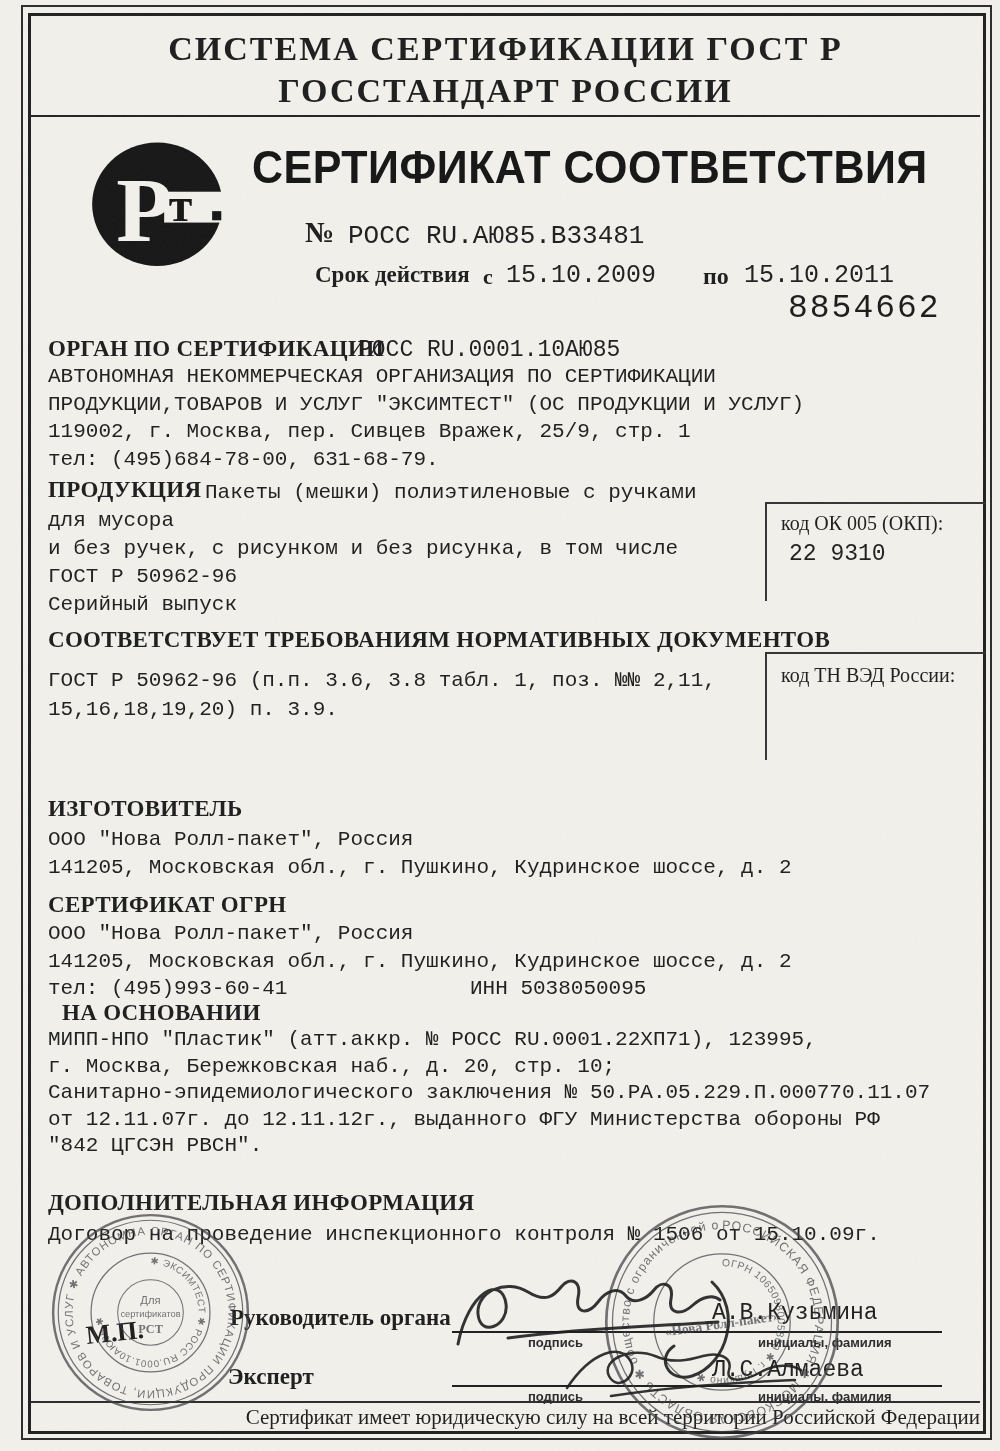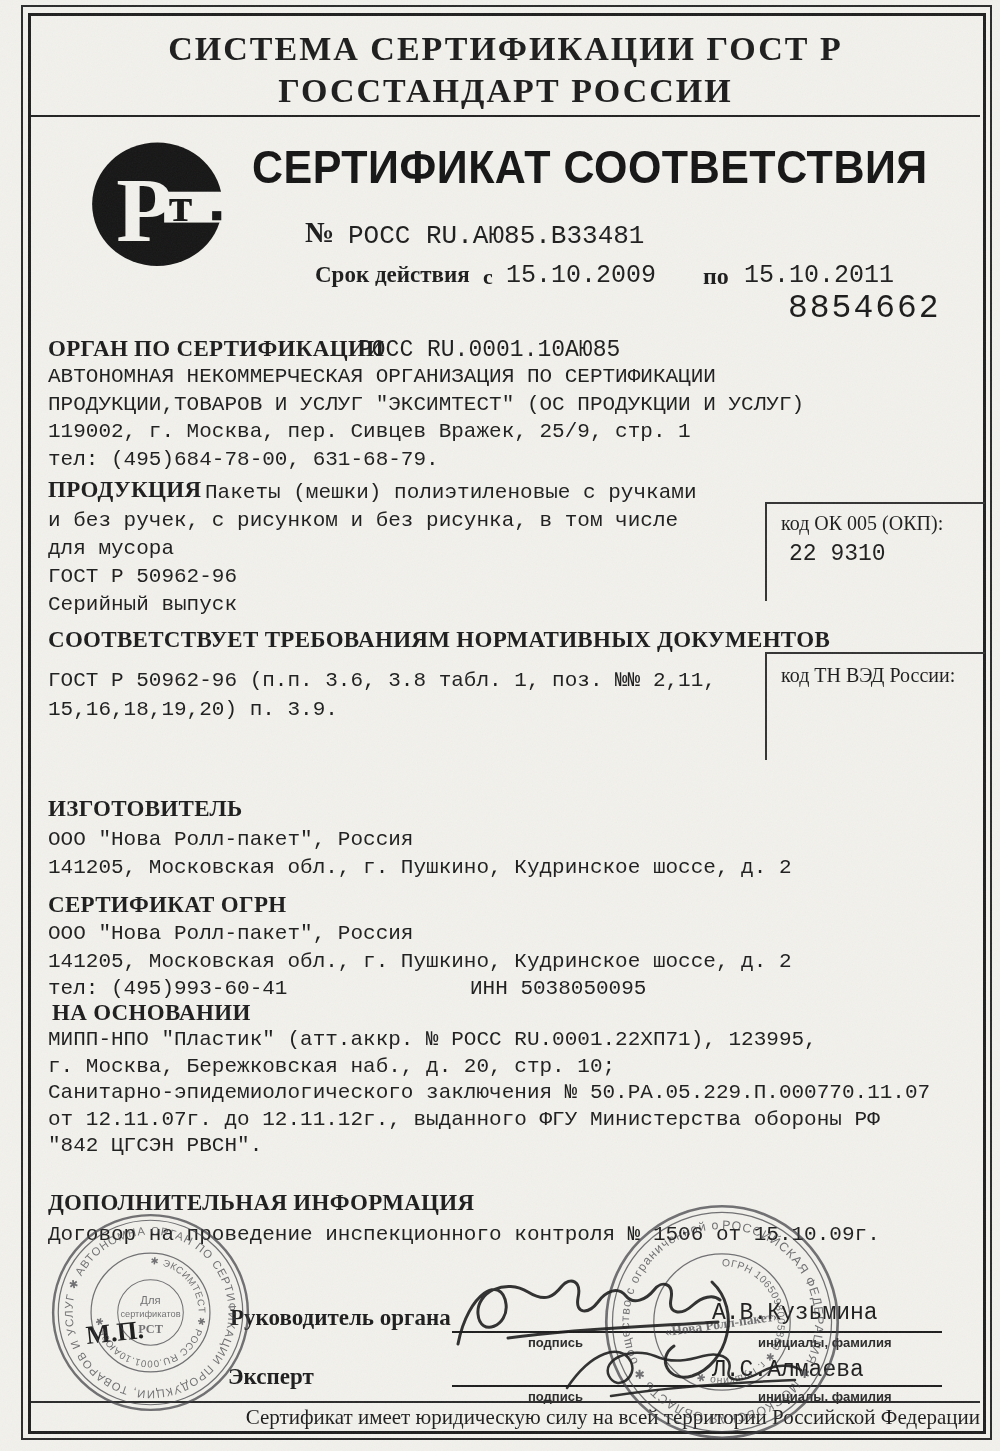--- a/index.html
+++ b/index.html
@@ -85,22 +85,22 @@
 <div class="abs" style="left:48px;top:363px;">
   <div class="mono m21">АВТОНОМНАЯ НЕКОММЕРЧЕСКАЯ ОРГАНИЗАЦИЯ ПО СЕРТИФИКАЦИИ</div>
   <div class="mono m21">ПРОДУКЦИИ,ТОВАРОВ И УСЛУГ "ЭКСИМТЕСТ" (ОС ПРОДУКЦИИ И УСЛУГ)</div>
   <div class="mono m21">119002, г. Москва, пер. Сивцев Вражек, 25/9, стр. 1</div>
   <div class="mono m21">тел: (495)684-78-00, 631-68-79.</div>
 </div>
 
 <span class="abs sec-label serifb" style="left:48px;top:477px;">ПРОДУКЦИЯ</span>
 <span class="abs mono m21" style="left:205px;top:479px;">Пакеты (мешки) полиэтиленовые с ручками</span>
 <div class="abs" style="left:48px;top:507px;">
+  <div class="mono m21" style="line-height:28px;">для мусора</div>
   <div class="mono m21" style="line-height:28px;">и без ручек, с рисунком и без рисунка, в том числе</div>
-  <div class="mono m21" style="line-height:28px;">для мусора</div>
   <div class="mono m21" style="line-height:28px;">ГОСТ Р 50962-96</div>
   <div class="mono m21" style="line-height:28px;">Серийный выпуск</div>
 </div>
 <div class="abs okp-box">
   <div class="serif box-label" style="padding:8px 0 0 14px;">код ОК 005 (ОКП):</div>
   <div class="mono" style="padding:6px 0 0 22px;font-size:23px;">22 9310</div>
 </div>
 
 <span class="abs sec-label serifb" style="left:48px;top:627px;">СООТВЕТСТВУЕТ ТРЕБОВАНИЯМ НОРМАТИВНЫХ ДОКУМЕНТОВ</span>
 <div class="abs" style="left:48px;top:667px;">
@@ -118,21 +118,21 @@
 </div>
 
 <span class="abs sec-label serifb" style="left:48px;top:892px;">СЕРТИФИКАТ ОГРН</span>
 <div class="abs" style="left:48px;top:920px;">
   <div class="mono m21">ООО "Нова Ролл-пакет", Россия</div>
   <div class="mono m21">141205, Московская обл., г. Пушкино, Кудринское шоссе, д. 2</div>
 </div>
 <span class="abs mono m21" style="left:48px;top:975px;">тел: (495)993-60-41</span>
 <span class="abs mono m21" style="left:470px;top:975px;">ИНН 5038050095</span>
 
-<span class="abs sec-label serifb" style="left:52px;top:1000px;">НА ОСНОВАНИИ</span>
+<span class="abs sec-label serifb" style="left:62px;top:1000px;">НА ОСНОВАНИИ</span>
 <div class="abs" style="left:48px;top:1027px;">
   <div class="mono m21" style="line-height:26.5px;">МИПП-НПО "Пластик" (атт.аккр. № РОСС RU.0001.22ХП71), 123995,</div>
   <div class="mono m21" style="line-height:26.5px;">г. Москва, Бережковская наб., д. 20, стр. 10;</div>
   <div class="mono m21" style="line-height:26.5px;">Санитарно-эпидемиологического заключения № 50.РА.05.229.П.000770.11.07</div>
   <div class="mono m21" style="line-height:26.5px;">от 12.11.07г. до 12.11.12г., выданного ФГУ Министерства обороны РФ</div>
   <div class="mono m21" style="line-height:26.5px;">"842 ЦГСЭН РВСН".</div>
 </div>
 
 <span class="abs sec-label serifb" style="left:48px;top:1190px;">ДОПОЛНИТЕЛЬНАЯ ИНФОРМАЦИЯ</span>
 <span class="abs mono m21" style="left:48px;top:1221px;">Договор на проведение инспекционного контроля № 1506 от 15.10.09г.</span>

